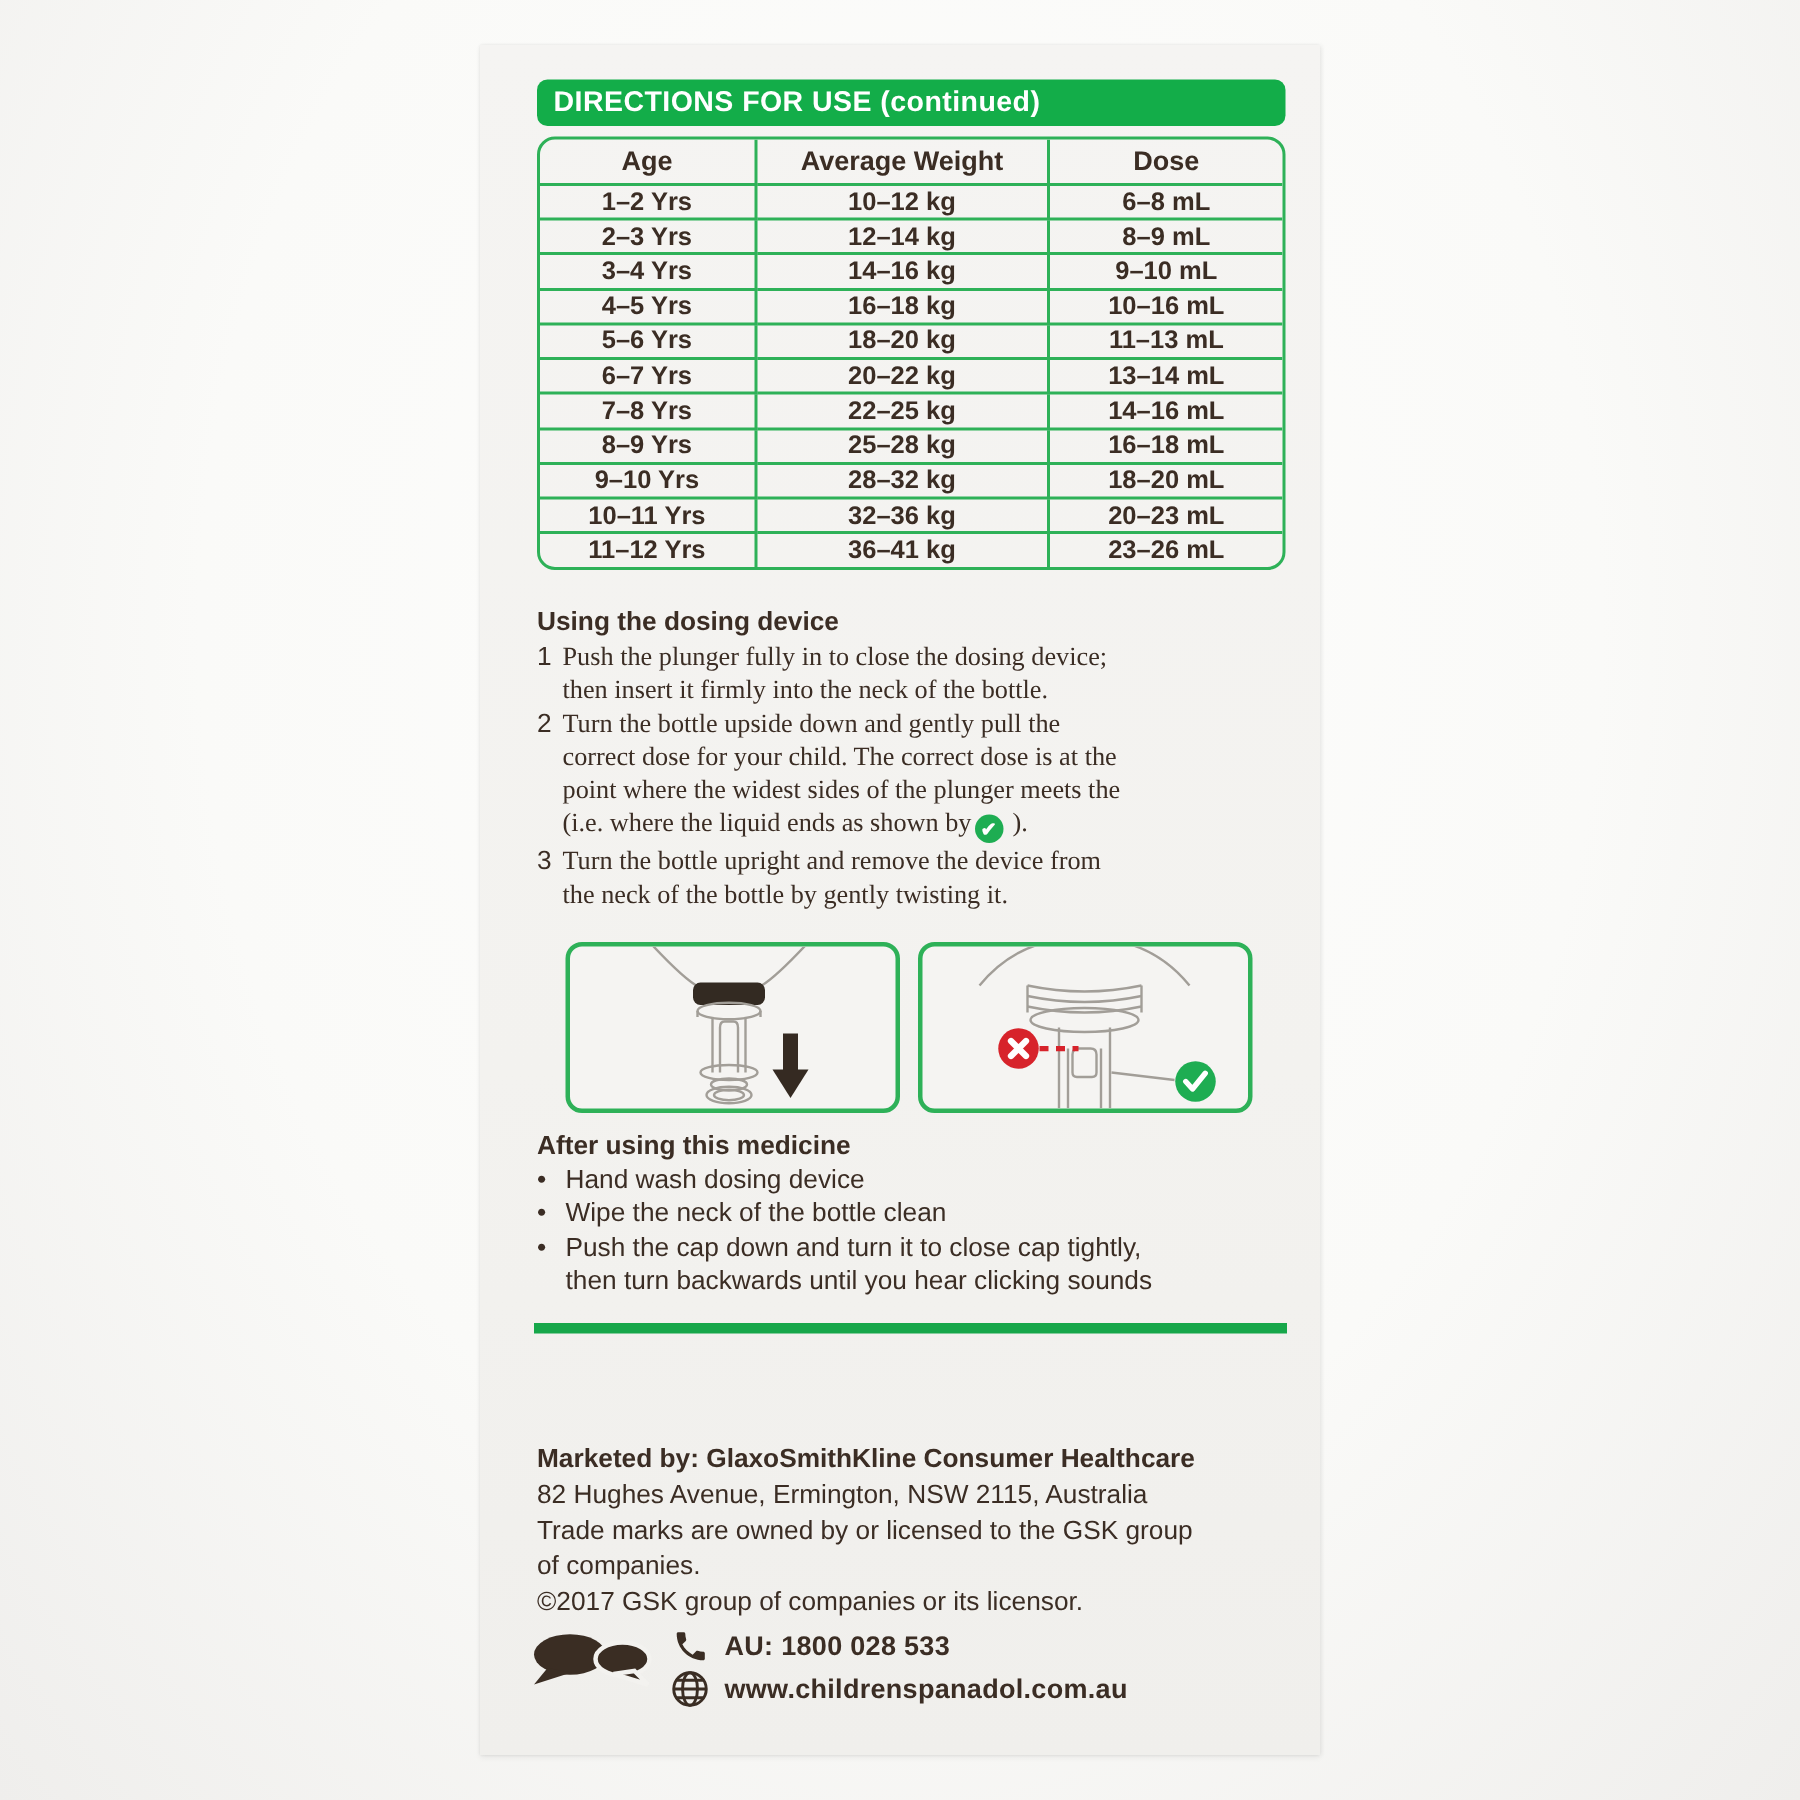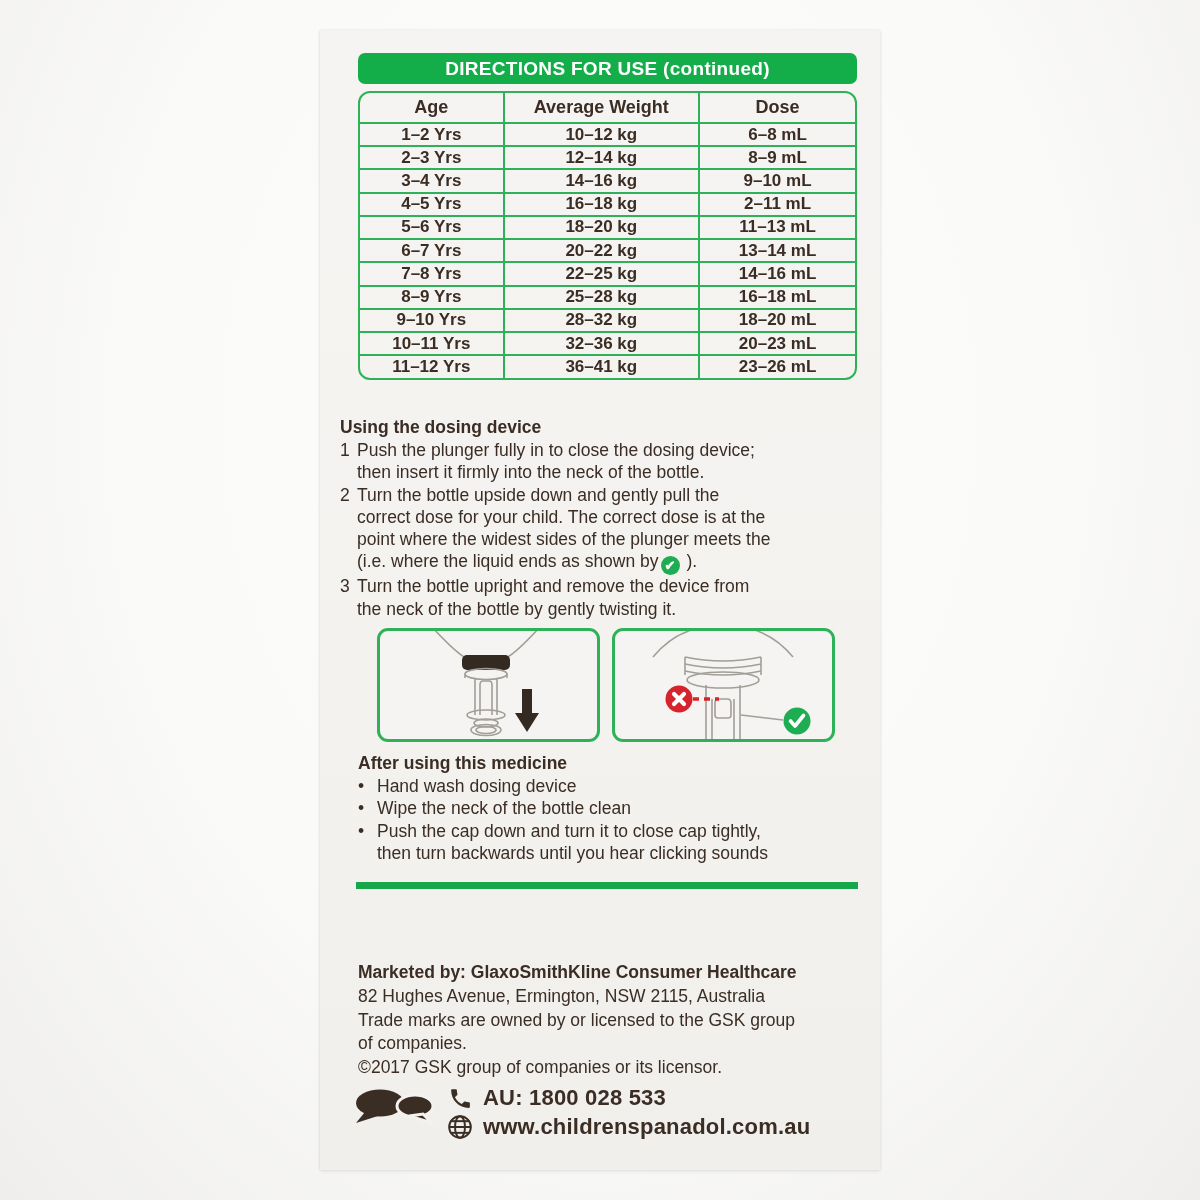--- a/index.html
+++ b/index.html
@@ -12,46 +12,46 @@
   }
   .panel {
     position:absolute; left:320px; top:30px; width:560px; height:1140px;
     background: linear-gradient(180deg,#f5f4f2 0%, #f3f2ef 60%, #f0efec 100%);
     box-shadow: -1px 0 2px rgba(0,0,0,0.06), 1px 0 3px rgba(0,0,0,0.05), 0 2px 4px rgba(0,0,0,0.05);
   }
   
   .header-bar {
     position:absolute; left:38px; top:23px; width:499px; height:31px;
     background:#13ad49; border-radius:7px;
-    display:flex; align-items:center; justify-content:center;
+    display:flex; align-items:center; padding-left:11px;
   }
   .header-bar span {
     color:#ffffff; font-size:19px; font-weight:bold; letter-spacing:0.3px;
   }
   
   .table-wrap {
     position:absolute; left:38px; top:61px; width:499px; height:289px;
     border:2px solid #2eb158; border-radius:12px; overflow:hidden;
   }
   table { width:100%; height:100%; border-collapse:collapse; table-layout:fixed; }
   col.c1 { width:29%; } col.c2 { width:39.5%; } col.c3 { width:31.5%; }
   th, td {
     border-right:2px solid #2eb158; border-bottom:2px solid #2eb158;
     text-align:center; vertical-align:middle; color:#3b2d24;
   }
   th:last-child, td:last-child { border-right:none;margin-left:29px; }
   tbody tr:last-child td { border-bottom:none; }
   th { height:30px; font-size:18px; font-weight:bold; }
   td { height:21.5px; font-size:17px; font-weight:bold; }
   
-  .using-section { position:absolute; left:20px; top:373px; width:505px;margin-top:13px; }
+  .using-section { position:absolute; left:38px; top:373px; width:505px; }
   .section-heading { font-size:17.5px; font-weight:bold; line-height:23px; }
   .step { display:flex; line-height:22.3px; font-size:17.5px; }
   .step-num { width:17px; flex:0 0 17px; }
-  .step-lines { flex:1; }
+  .step-lines { flex:1;font-family:Liberation Serif, serif; }
   .step-lines div { white-space:nowrap; }
   .chip {
     display:inline-block; width:19px; height:19px; border-radius:50%;
     background:#1ead52; color:#fff; font-size:13px; font-weight:bold;
     text-align:center; line-height:19px; vertical-align:-3px; margin:0 2px 0 2px;
   }
   
   .illus-row { position:absolute; left:57px; top:598px; display:flex; gap:12px; }
   .illus-box {
     width:223px; height:114px; border:3px solid #2eb158; border-radius:11px;
@@ -63,21 +63,21 @@
   .bullet-marker { width:19px; flex:0 0 19px; }
   .bullet-lines div { white-space:nowrap; }
   .divider { position:absolute; left:36px; top:852px; width:502px; height:7px; background:#17a74a; }
   .storage-section { position:absolute; left:38px; top:864px; font-size:18px; line-height:27.5px; }
   .marketing-section { position:absolute; left:38px; top:931px; font-size:17.5px; line-height:23.8px; }
   .marketing-section .bold-line { font-weight:bold; }
   
   .contact-section { position:absolute; left:34px; top:1055px; display:flex; }
   .contact-rows { display:flex; flex-direction:column; gap:3px; }
   .contact-row { display:flex; align-items:center; gap:9px; }
-  .contact-text { font-size:22px; font-weight:bold; letter-spacing:0.2px; }
+  .contact-text { font-size:18px; font-weight:bold; letter-spacing:0.2px; }
   .bubbles-wrap { width:92px; padding-top:3px; }
   .icon-cell { width:28px; display:flex; justify-content:center; }
 </style>
 </head>
 <body>
 
 <div class="stage">
   <div class="panel">
 
     <div class="header-bar">
@@ -110,21 +110,21 @@
               <td>8–9 mL</td>
             </tr>
             <tr>
               <td>3–4 Yrs</td>
               <td>14–16 kg</td>
               <td>9–10 mL</td>
             </tr>
             <tr>
               <td>4–5 Yrs</td>
               <td>16–18 kg</td>
-              <td>2–11 mL</td>
+              <td>10–16 mL</td>
             </tr>
             <tr>
               <td>5–6 Yrs</td>
               <td>18–20 kg</td>
               <td>11–13 mL</td>
             </tr>
             <tr>
               <td>6–7 Yrs</td>
               <td>20–22 kg</td>
               <td>13–14 mL</td>

